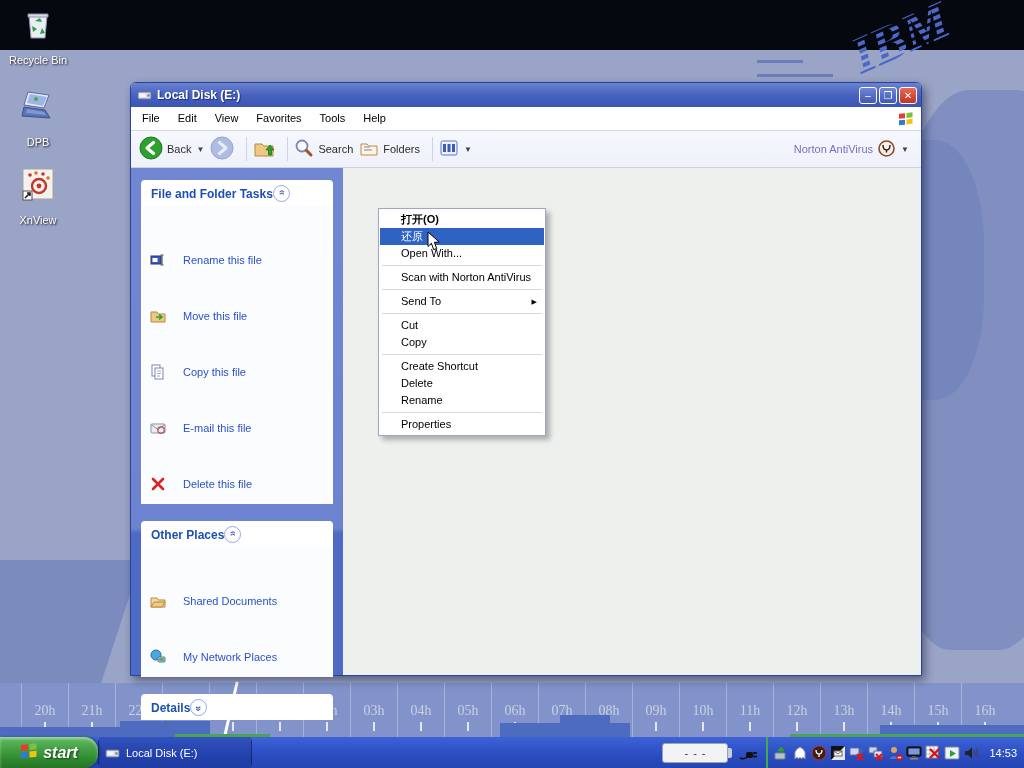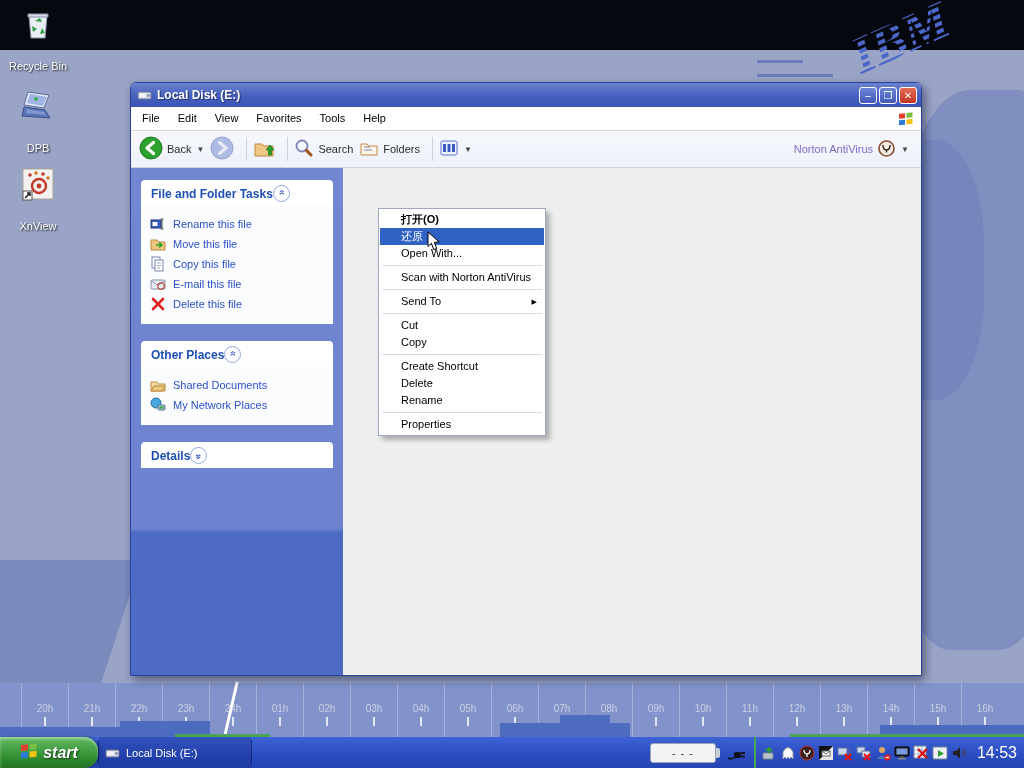--- a/index.html
+++ b/index.html
@@ -11,30 +11,30 @@
   .topband { position:absolute; left:0; top:0; width:1024px; height:50px; background:#05080f; }
   .ibm-logo { position:absolute; top:-14px; right:14px; transform:rotate(-24deg); }
   .deco-r1 { position:absolute; right:-50px; top:90px; width:190px; height:560px; background:rgba(88,110,182,.38); border-radius:45% 30% 40% 35%; }
   .deco-r2 { position:absolute; right:40px; top:140px; width:120px; height:260px; background:rgba(88,110,182,.28); border-radius:40%; }
   .deco-l1 { position:absolute; left:-30px; top:560px; width:150px; height:130px; background:rgba(82,104,178,.42); transform:skewX(-18deg); }
   .deco-line1 { position:absolute; left:757px; top:60px; width:46px; height:3px; background:rgba(64,92,176,.55); }
   .deco-line2 { position:absolute; left:757px; top:74px; width:76px; height:3px; background:rgba(64,92,176,.55); }
 
   .bottomband { position:absolute; left:0; top:683px; width:1024px; height:54px; background:#8193ca; }
   .hours { display:flex; height:100%; padding-left:21px; }
-  .hour { width:47px; height:100%; text-align:center; border-left:1px solid rgba(255,255,255,.28); padding-top:20px; color:#cbd1e1; font-size:10px; }
+  .hour { width:47px; height:100%; text-align:center; border-left:1px solid rgba(255,255,255,.28); padding-top:20px; color:#cbd1e1; font-size:14px;font-family:Liberation Serif, serif; }
   .hour .tick { width:2px; height:9px; background:#e3e7f1; margin:3px auto 0; }
   .sil { position:absolute; bottom:0; background:#4d6cc0; }
   .whiteline { position:absolute; left:229px; top:-2px; width:3px; height:60px; background:#fff; transform:rotate(13deg); }
   .greenseg { position:absolute; bottom:0; height:3px; background:#4aa455; }
 
   
   .dicon { position:absolute; width:76px; text-align:center; cursor:default; }
   .dicon svg { display:block; margin:0 auto; }
-  .dicon .dlabel { margin-top:18px; color:#fff; font-size:11px; text-shadow:1px 1px 2px rgba(0,0,0,.9); }
+  .dicon .dlabel { margin-top:12px; color:#fff; font-size:11px; text-shadow:1px 1px 2px rgba(0,0,0,.9); }
 
   
   #window { position:absolute; left:130px; top:82px; width:792px; height:594px;
             border:1px solid #26449c; border-radius:6px 6px 0 0;
             box-shadow:3px 4px 10px rgba(0,0,30,.45); background:#eef0ee; z-index:5; }
   .titlebar { height:24px; border-radius:5px 5px 0 0; background:linear-gradient(#6a81d0,#4560be 55%,#3a55b4);
               display:flex; align-items:center; padding:0 4px; }
   .titlebar .ticon { width:16px; height:16px; margin:0 4px 0 2px; }
   .titlebar .ttext { color:#fff; font-weight:bold; font-size:12px; flex:1; text-shadow:1px 1px 1px rgba(0,0,30,.5); }
   .ctrlbtn { width:18px; height:17px; margin-left:2px; border:1px solid #fff; border-radius:3px;
@@ -58,21 +58,21 @@
   .content { position:absolute; left:0; right:0; top:85px; bottom:0; display:flex; }
   .leftpane { width:212px; background:linear-gradient(#7187d2 0%,#6d83cf 71%,#4d6bc4 72%,#4d6bc4 100%); padding:12px 10px 0; }
   .panel { border:1px solid #fff; border-bottom:none; border-radius:4px 4px 0 0; overflow:hidden; margin-bottom:17px; background:#fbfcfe; }
   .panel-header { height:25px; background:#fff; display:flex; align-items:center; padding:0 6px 0 9px; }
   .panel-title { color:#1e50b4; font-weight:bold; font-size:12px; }
   .chev { width:17px; height:17px; border-radius:50%; background:#fff; border:1px solid #93a8e0; color:#3b5bc0;
           display:flex; align-items:center; justify-content:center; font-size:10px; font-weight:bold; }
   .chev span { display:inline-block; transform:rotate(-90deg); letter-spacing:-2px; }
   .chev.down span { transform:rotate(90deg); }
   .panel-body { padding:8px 6px 10px 8px; }
-  .task-item { display:flex; align-items:center; gap:7px; min-height:20px; color:#2b50c8; font-size:11px; }
+  .task-item { display:flex; align-items:center; gap:17px; min-height:20px; color:#2b50c8; font-size:11px;margin-top:36px; }
   .icon16 { width:16px; height:16px; flex:none; }
   .icon16 svg { width:16px; height:16px; display:block; }
 
   .mainarea { flex:1; position:relative; background:#eef0ee; }
   .ghosticon { position:absolute; left:11px; top:7px; width:47px; height:47px; }
   .file-label { position:absolute; left:59px; top:9px; }
   .file-label div { display:table; background:#2e63c4; color:#fff; font-size:11px; line-height:13px; padding:0 2px; white-space:nowrap; }
 
   
   #ctxmenu { position:absolute; left:378px; top:208px; width:168px; background:#fff;
@@ -98,21 +98,21 @@
   .taskbtn.active { background:rgba(15,30,110,.25); }
   .taskbtn .icon16 { width:16px; height:16px; }
   .tb-spacer { flex:1; }
   .battery { width:66px; height:20px; align-self:center; background:#f1f3f5; border:1px solid #9aa2b4;
              border-radius:3px; color:#333; text-align:center; font-size:11px; line-height:18px; letter-spacing:1px; }
   .batt-nub { width:4px; height:10px; align-self:center; background:#c9cfda; border-radius:0 2px 2px 0; margin-right:6px; }
   .plug { align-self:center; margin-right:8px; }
   .tray { display:flex; align-items:center; gap:3px; padding-right:7px; border-left:2px solid #49a84f; padding-left:5px; }
   .trayicon { width:16px; height:16px; }
   .trayicon svg { width:16px; height:16px; display:block; }
-  .clock { color:#fff; font-size:16px; margin-left:7px; }
+  .clock { color:#fff; font-size:11px; margin-left:7px; }
 </style>
 </head>
 <body>
 
 <div id="desktop">
 
   <div class="deco-r1"></div>
   <div class="deco-r2"></div>
   <div class="deco-l1"></div>
   <div class="deco-line1"></div>

